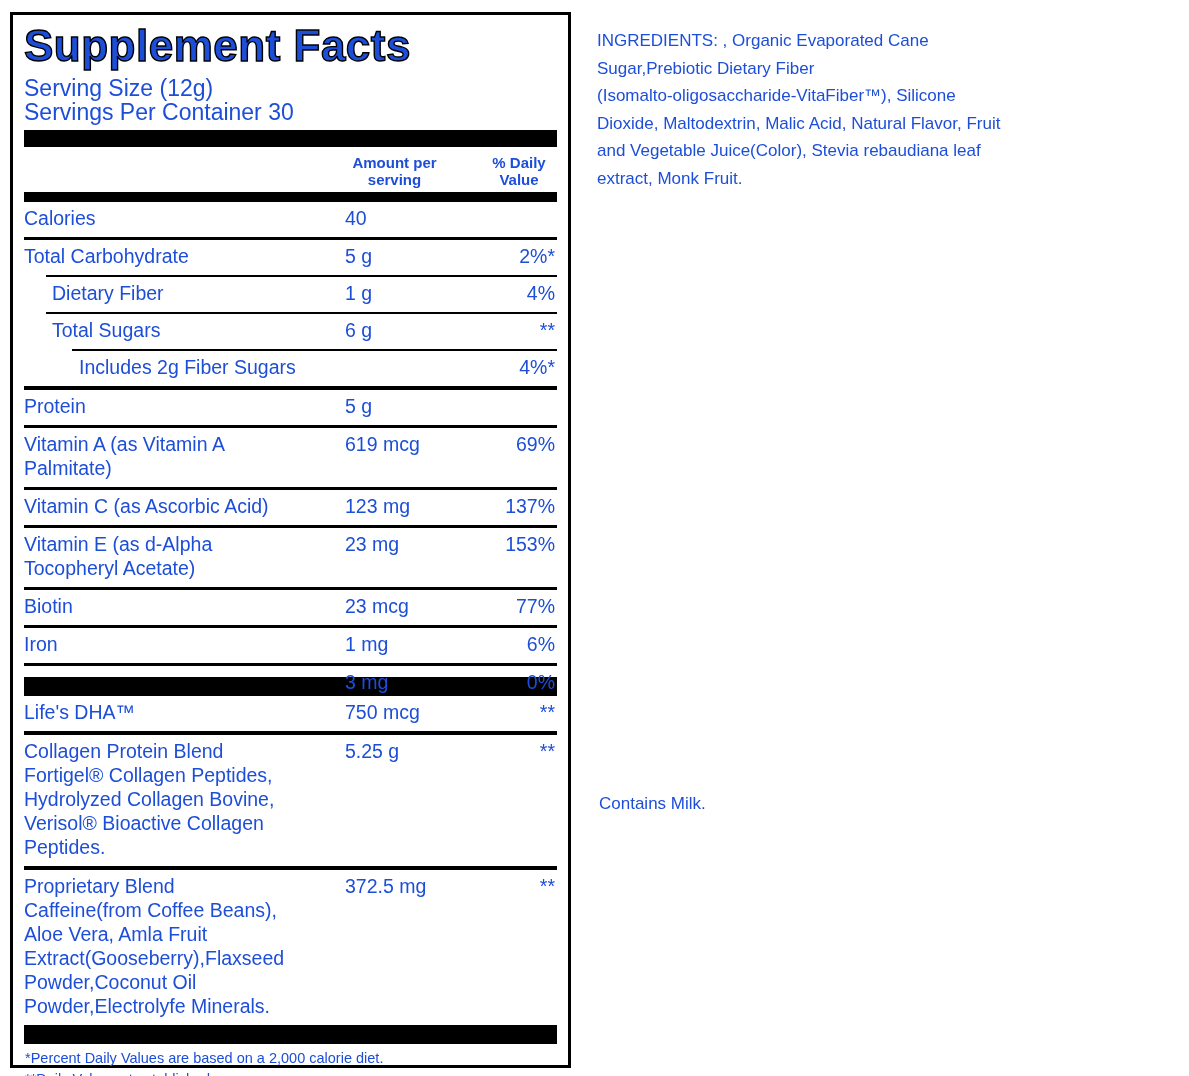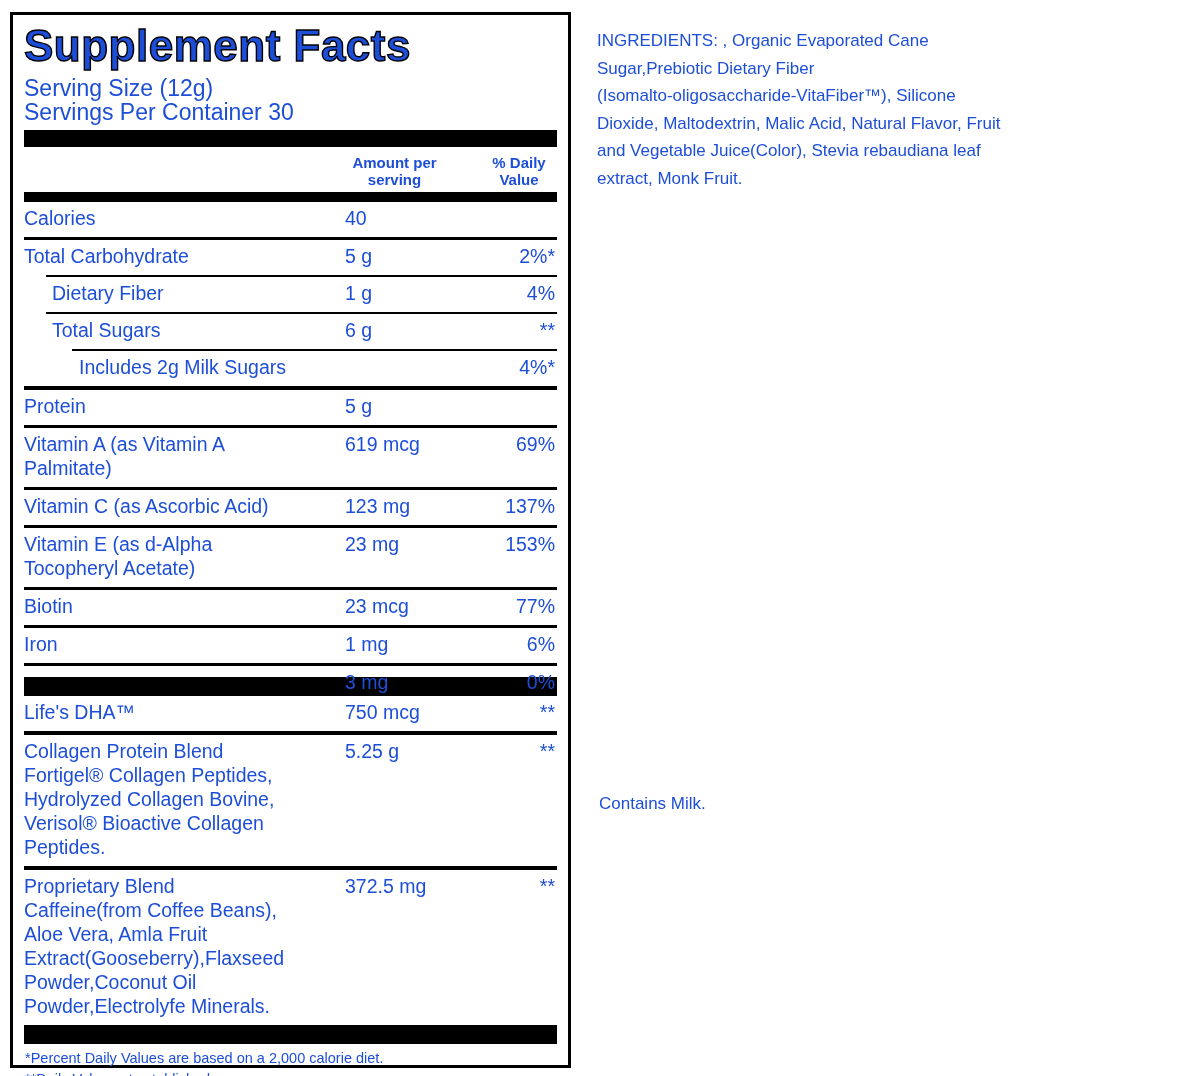--- a/index.html
+++ b/index.html
@@ -83,21 +83,21 @@
           <div class="pct">4%</div>
         </div>
         <div class="sep sep-sub1"></div>
         <div class="row indent-1">
           <div class="nname">Total Sugars</div>
           <div class="amount">6 g</div>
           <div class="pct">**</div>
         </div>
         <div class="sep sep-sub2"></div>
         <div class="row indent-2">
-          <div class="nname">Includes 2g Milk Sugars</div>
+          <div class="nname">Includes 2g Fiber Sugars</div>
           <div class="amount"></div>
           <div class="pct">4%*</div>
         </div>
         <div class="sep sep-thick"></div>
         <div class="row indent-0">
           <div class="nname">Protein</div>
           <div class="amount">5 g</div>
           <div class="pct"></div>
         </div>
         <div class="sep sep-main"></div>

